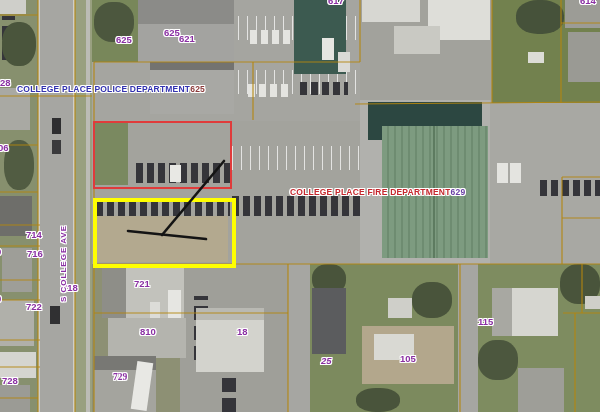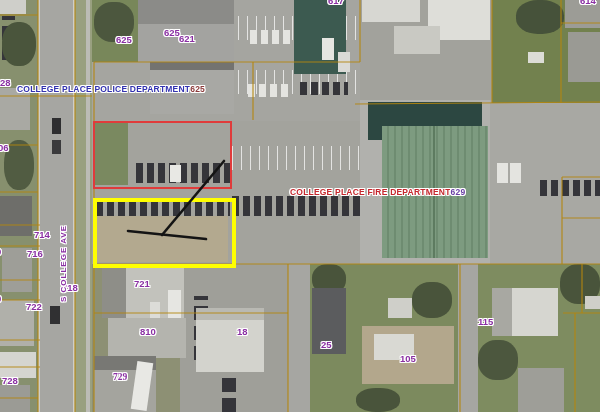--- a/index.html
+++ b/index.html
@@ -208,32 +208,32 @@
   <div id="yellow-rect" class="hl-rect"></div>
 
   <div id="labels">
       <span class="pnum" style="left: 328px; top: -4px;">617</span>
       <span class="pnum" style="left: 580px; top: -4px;">614</span>
       <span class="pnum" style="left: 116px; top: 35px;">625</span>
       <span class="pnum" style="left: 164px; top: 28px;">625</span>
       <span class="pnum" style="left: 179px; top: 34px;">621</span>
       <span class="pnum" style="left: 0px; top: 78px;">28</span>
       <span class="pnum" style="left: -2px; top: 143px;">06</span>
-      <span class="pnum" style="left: 34px; top: 230px; text-align: right;">714</span>
+      <span class="pnum" style="left: 26px; top: 230px; text-align: right;">714</span>
       <span class="pnum" style="left: 27px; top: 249px;">716</span>
       <span class="pnum" style="left: -4px; top: 247px;">0</span>
       <span class="pnum" style="left: 14px; top: 283px; padding-left: 48px;">718</span>
       <span class="pnum" style="left: 26px; top: 302px;">722</span>
       <span class="pnum" style="left: -4px; top: 294px;">0</span>
       <span class="pnum" style="left: 2px; top: 376px;">728</span>
       <span class="pnum" style="left: 134px; top: 279px; text-align: right;">721</span>
       <span class="pnum" style="left: 140px; top: 327px;">810</span>
       <span class="pnum" style="left: 113px; top: 372px; font-family: Liberation Serif, serif;">729</span>
       <span class="pnum" style="left: 237px; top: 327px;">18</span>
-      <span class="pnum" style="left: 321px; top: 340px;">25</span>
+      <span class="pnum" style="left: 321px; top: 356px; font-style: italic;">25</span>
       <span class="pnum" style="left: 400px; top: 354px;">105</span>
       <span class="pnum" style="left: 478px; top: 317px;">115</span>
     </div>
 
   <div id="police-label" class="dept-label halo">
     <span>COLLEGE PLACE POLICE DEPARTMENT</span><span class="num">625</span>
   </div>
 
   <div id="fire-label" class="dept-label halo">
     <span>COLLEGE PLACE FIRE DEPARTMENT</span><span class="num">629</span>

